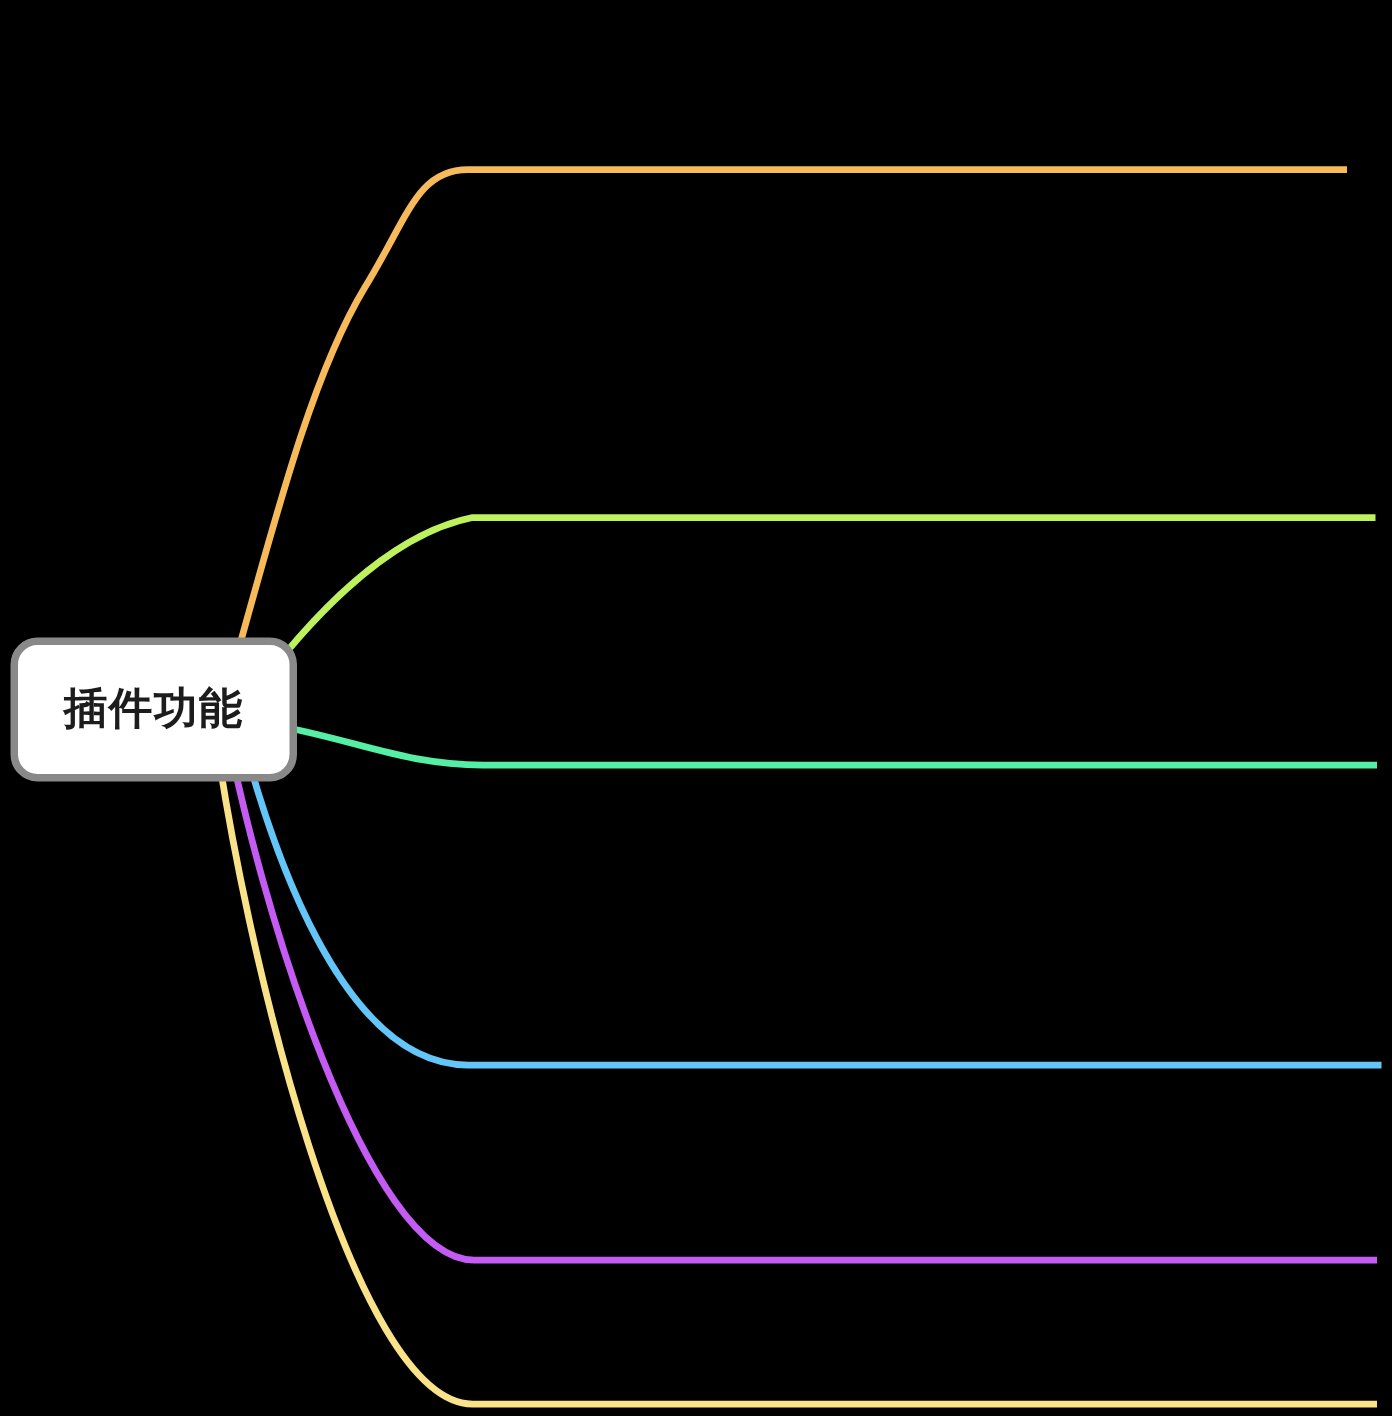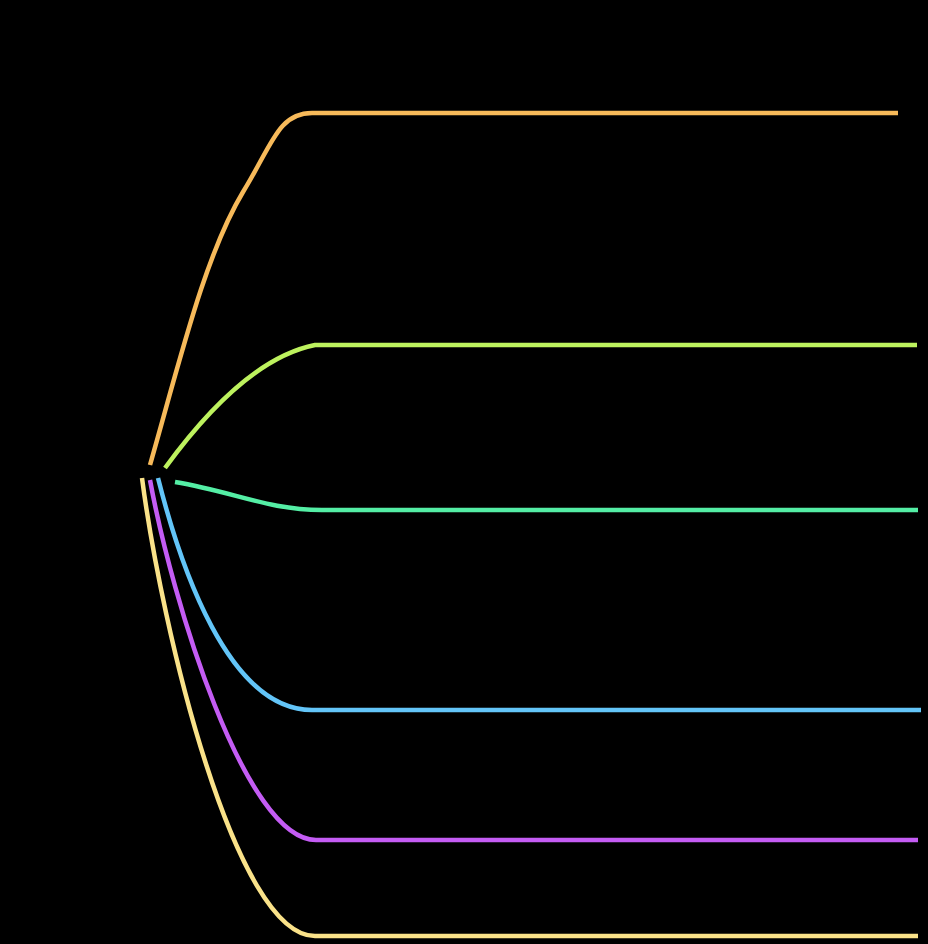--- a/index.html
+++ b/index.html
@@ -58,14 +58,17 @@
     <g fill="none" stroke-width="4.5" stroke-linecap="butt" stroke-linejoin="round">
       <path d="M 150 465 C 180 360 205 255 243 192 C 272 145 278 113 312 113 L 898 113" stroke="#f7ba5a"></path>
       <path d="M 165 468 C 200 420 255 357 315 345 L 917 345" stroke="#bdf25e"></path>
       <path d="M 175 482 C 235 492 268 510 322 510 L 918 510" stroke="#54eea5"></path>
       <path d="M 158 478 C 180 565 228 710 312 710 L 921 710" stroke="#63c5f8"></path>
       <path d="M 150 480 C 172 600 245 840 316 840 L 918 840" stroke="#c45cf4"></path>
       <path d="M 142 478 C 162 630 235 936 315 936 L 918 936" stroke="#fae289"></path>
     </g>
   </svg>
 
+  <div class="root-node" style="background: rgb(255, 255, 255); border-color: rgb(137, 137, 137);">
+    <span class="root-node-label" style="color: rgb(28, 28, 28);">插件功能</span>
+  </div>
 
 </div>
 
 </body></html>

